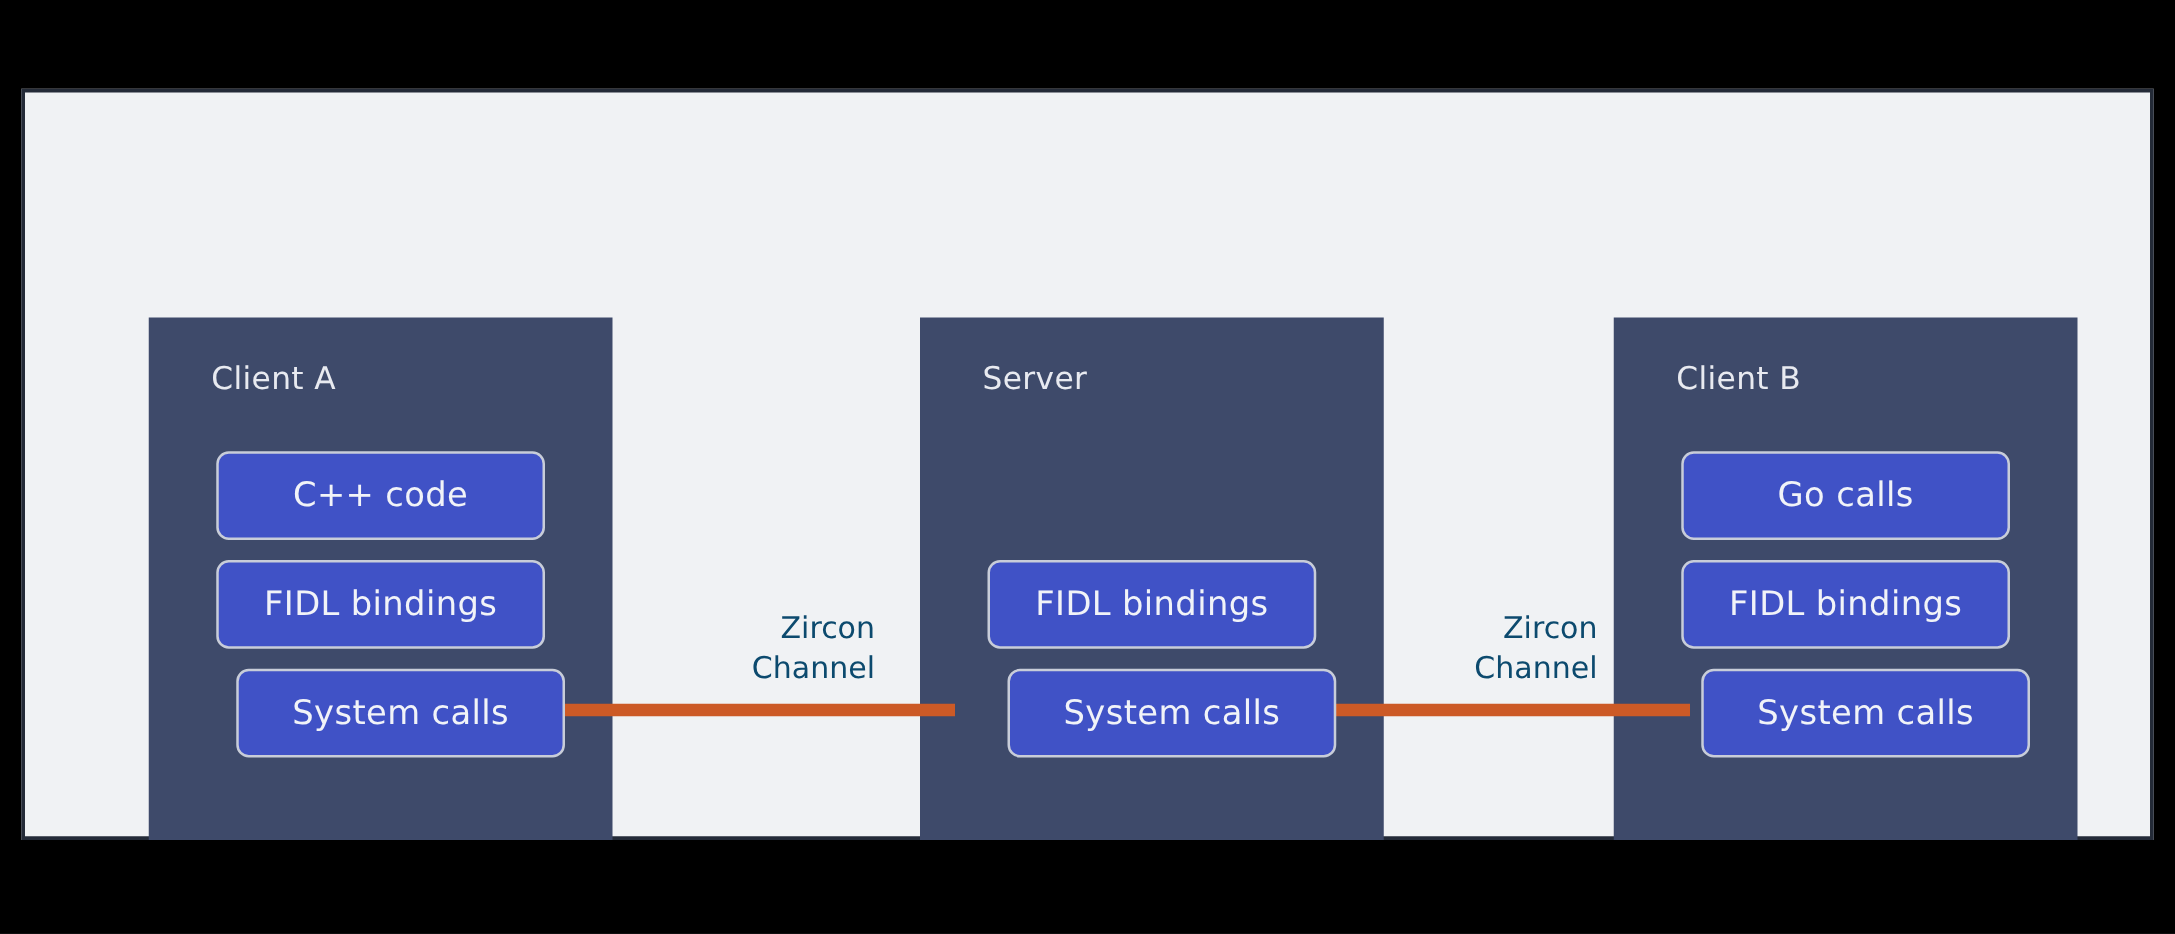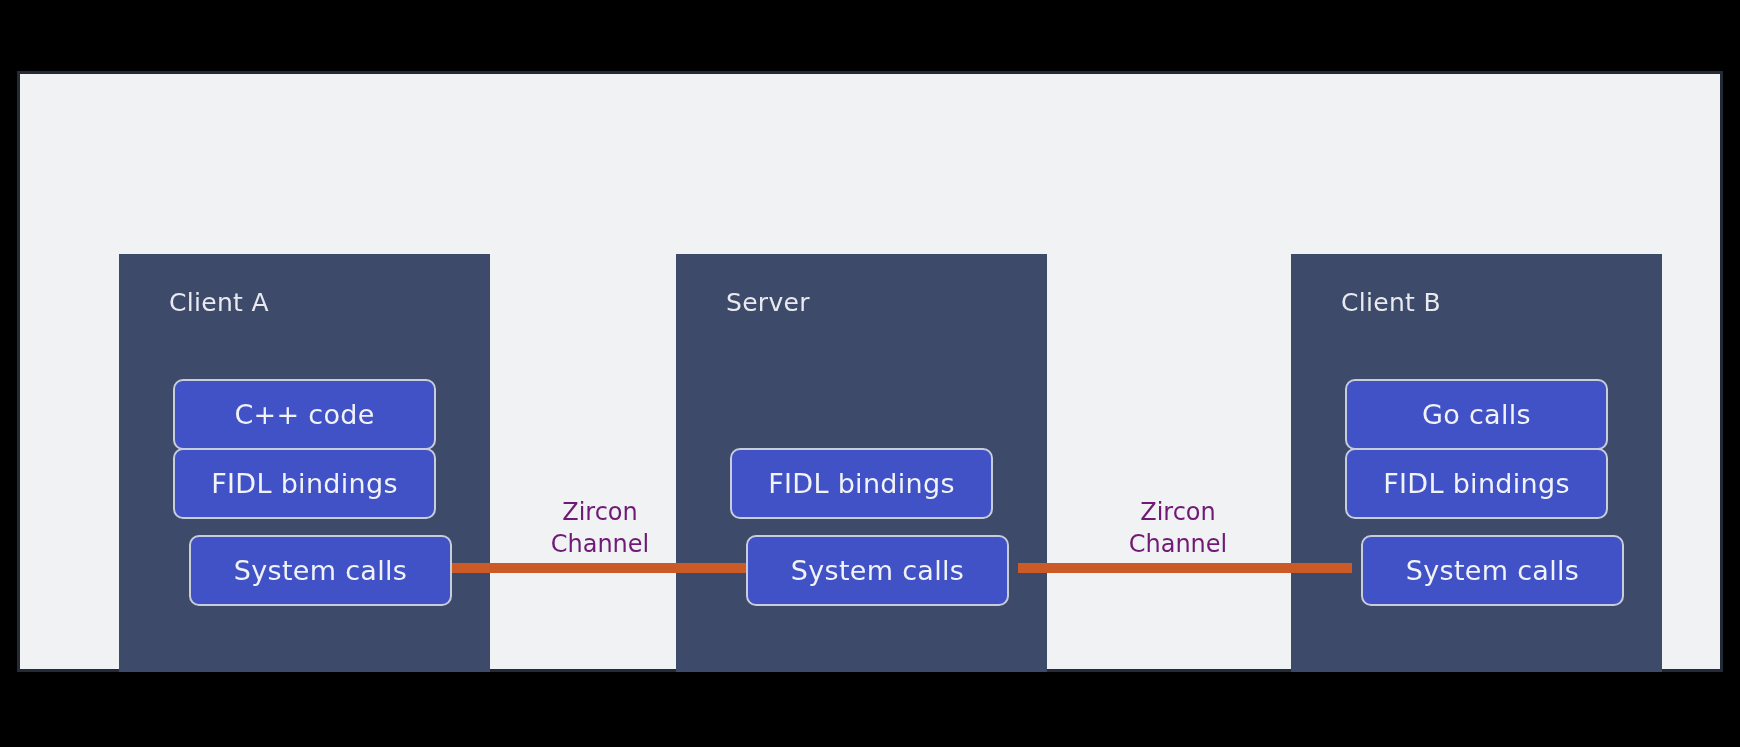--- a/index.html
+++ b/index.html
@@ -22,21 +22,21 @@
     border: 3px solid #242B38;
   }
   .panel {
     position: absolute;
     top: 180px;
     width: 371px;
     height: 418px;
     background: #3E4A6A;
   }
   .panel-a { left: 99px; }
-  .panel-server { left: 656px; }
+  .panel-server { left: 716px; }
   .panel-b { left: 1271px; text-align: center; }
   .panel-title {
     position: absolute;
     left: 50px;
     top: 34px;
     font-size: 25px;
     line-height: 30px;
     color: #E8EAF0;
     letter-spacing: 0.3px;
     white-space: nowrap;
@@ -52,40 +52,40 @@
     border-radius: 10px;
     display: flex;
     align-items: center;
     justify-content: center;
     font-size: 27px;
     color: #F1F3F8;
     letter-spacing: 0.3px;
     white-space: nowrap;
     z-index: 2;
   }
-  .node-1 { top: 107px; margin-top: 18px; }
+  .node-1 { top: 107px; }
   .node-2 { top: 194px; }
   .node-3 { top: 281px; margin-left: 16px; }
   .channel-line {
     position: absolute;
     top: 489px;
     height: 10px;
     background: #CC5A26;
     z-index: 1;
   }
   .channel-line-1 { left: 412px; width: 332px; }
   .channel-line-2 { left: 998px; width: 334px; }
   .channel-label {
     position: absolute;
-    top: 422px;
+    top: 412px;
     width: 200px;
-    text-align: center;
+    text-align: right;
     font-size: 24px;
     line-height: 32px;
-    color: #701a75;
+    color: #0c4a6e;
     z-index: 3;
   }
   .channel-label-1 { left: 480px; }
   .channel-label-2 { left: 1058px; }
 </style>
 </head>
 <body>
 
 <div class="frame">
 

